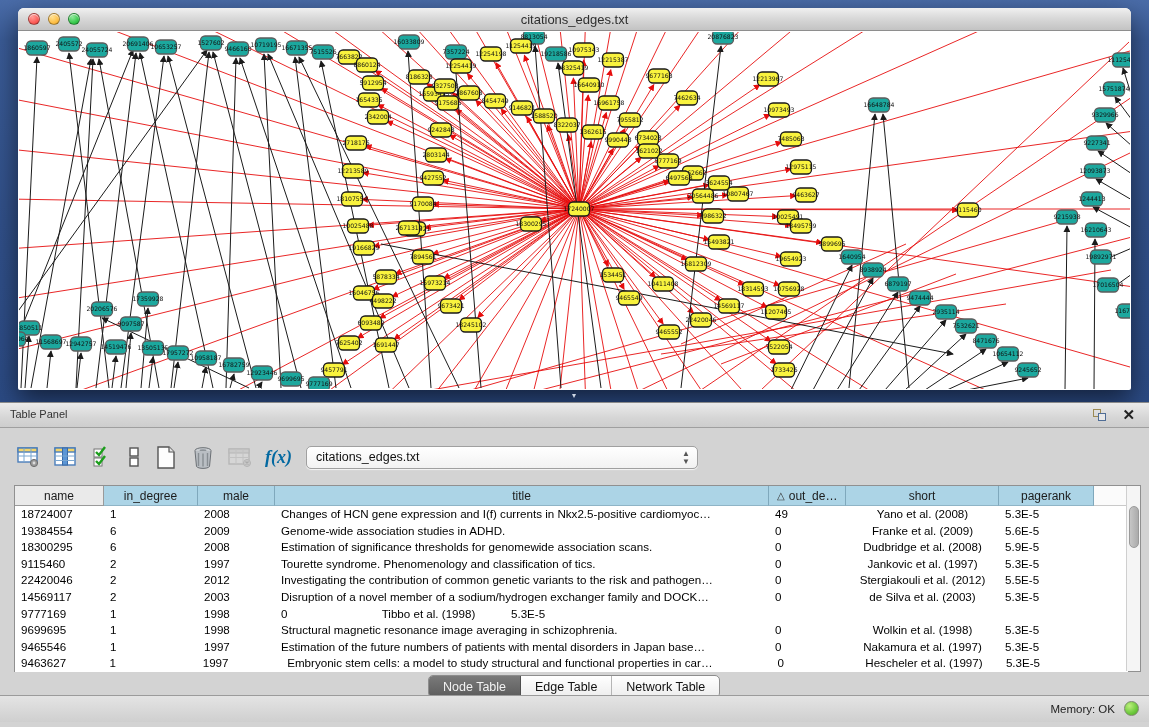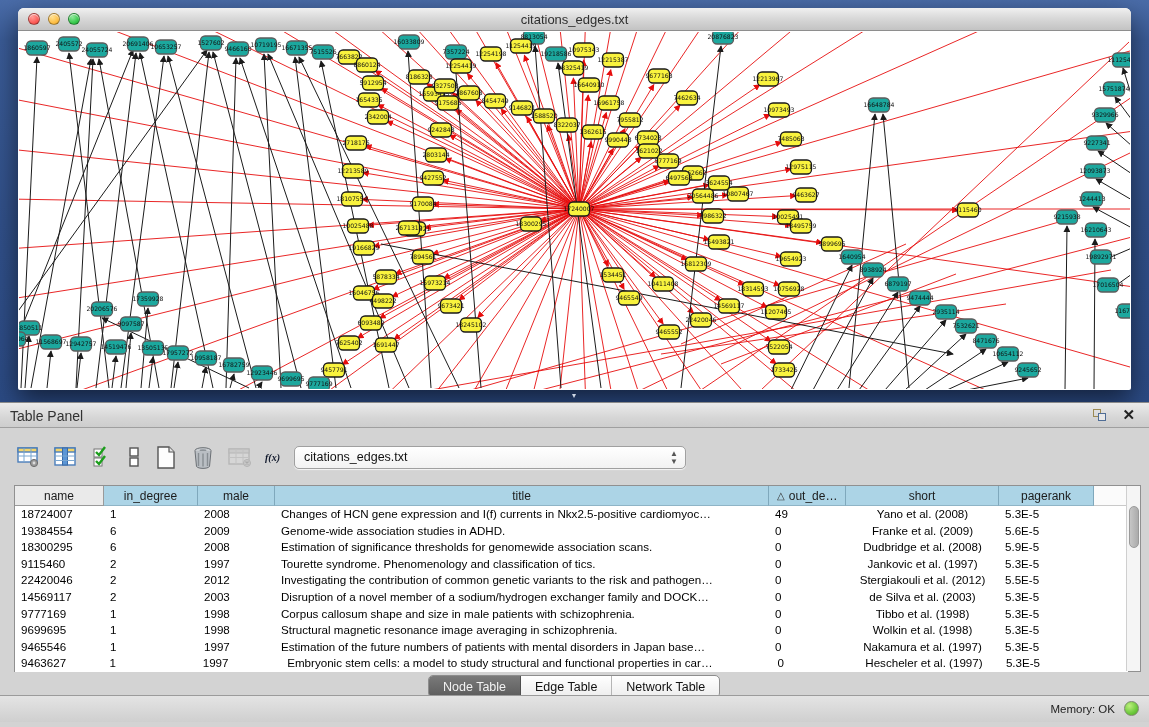--- a/index.html
+++ b/index.html
@@ -21,30 +21,30 @@
   .graph-canvas { position:absolute; left:1px; top:24px; width:1111px; height:357px;
     background:#fff; overflow:hidden; }
   .splitter-handle { position:absolute; left:568px; top:392px; width:12px; height:8px;
     color:#cdd6e4; font-size:8px; line-height:8px; text-align:center; }
 
   
   .table-panel { position:absolute; left:0; top:402px; width:1149px; height:325px;
     background:#D3D3D3; border-top:1px solid #8a8a8a; }
   .panel-header { position:relative; height:25px;
     background:linear-gradient(#EBEBEB,#D6D6D6 60%,#CDCDCD); border-bottom:1px solid #9f9f9f; }
-  .panel-header .ph-title { position:absolute; left:10px; top:5px; font-size:14px; color:#333; }
+  .panel-header .ph-title { position:absolute; left:10px; top:5px; font-size:11px; color:#333; }
   .float-icon { position:absolute; right:42px; top:6px; width:14px; height:13px; }
   .float-icon .sq1 { position:absolute; left:0; top:0; width:8px; height:8px; border:1.5px solid #9c8a53; }
   .float-icon .sq2 { position:absolute; left:5px; top:4px; width:8px; height:8px; border:1.5px solid #4f6d96; background:#e9e9e9; }
   .close-x { position:absolute; right:14px; top:3px; font-size:15px; font-weight:bold; color:#222; cursor:default; }
 
   .toolbar { position:absolute; left:16px; top:33px; height:42px; display:flex; align-items:center; }
   .tb-icon { margin-right:13px; width:24px; height:24px; display:flex; align-items:center; justify-content:center; }
   .fx-label { font-family:"Liberation Serif", serif; font-style:italic; font-weight:bold;
-    font-size:10px; color:#0f172a; margin-right:6px; }
+    font-size:18px; color:#0369a1; margin-right:6px; }
   .net-select { position:relative; margin-left:8px; width:392px; height:23px; background:linear-gradient(#fff,#f2f2f2);
     border:1px solid #a0a0a0; border-radius:5px; font-size:12.5px; color:#111;
     display:flex; align-items:center; padding-left:9px; box-shadow:0 1px 1px rgba(255,255,255,.8); }
   .net-select .stepper { position:absolute; right:7px; top:3px; font-size:8px; line-height:8px; color:#555; text-align:center; }
 
   .table-wrap { position:absolute; left:14px; top:82px; width:1127px; height:187px;
     background:#fca5a5; border:1px solid #909090; }
   .grid { position:absolute; left:0; top:0; width:1113px; }
   .thead { display:flex; height:20px; }
   .th { height:20px; font-size:12px; color:#1c1c1c; background:#ACD4E6;
@@ -988,21 +988,20 @@
             <div class="td" style="width: 494px;">Disruption of a novel member of a sodium/hydrogen exchanger family and DOCK…</div>
             <div class="td" style="width: 77px;">0</div>
             <div class="td center" style="width: 153px;">de Silva et al. (2003)</div>
             <div class="td" style="width: 95px;">5.3E-5</div>
             <div class="td" style="width: 34px;"></div>
           </div>
           <div class="tr">
             <div class="td" style="width: 89px;">9777169</div>
             <div class="td" style="width: 94px;">1</div>
             <div class="td" style="width: 77px;">1998</div>
-            <div class="td" style="width: 494px;">Corpus callosum shape and size in male patients with schizophrenia.</div>
             <div class="td" style="width: 77px;">0</div>
             <div class="td center" style="width: 153px;">Tibbo et al. (1998)</div>
             <div class="td" style="width: 95px;">5.3E-5</div>
             <div class="td" style="width: 34px;"></div>
           </div>
           <div class="tr">
             <div class="td" style="width: 89px;">9699695</div>
             <div class="td" style="width: 94px;">1</div>
             <div class="td" style="width: 77px;">1998</div>
             <div class="td" style="width: 494px;">Structural magnetic resonance image averaging in schizophrenia.</div>

